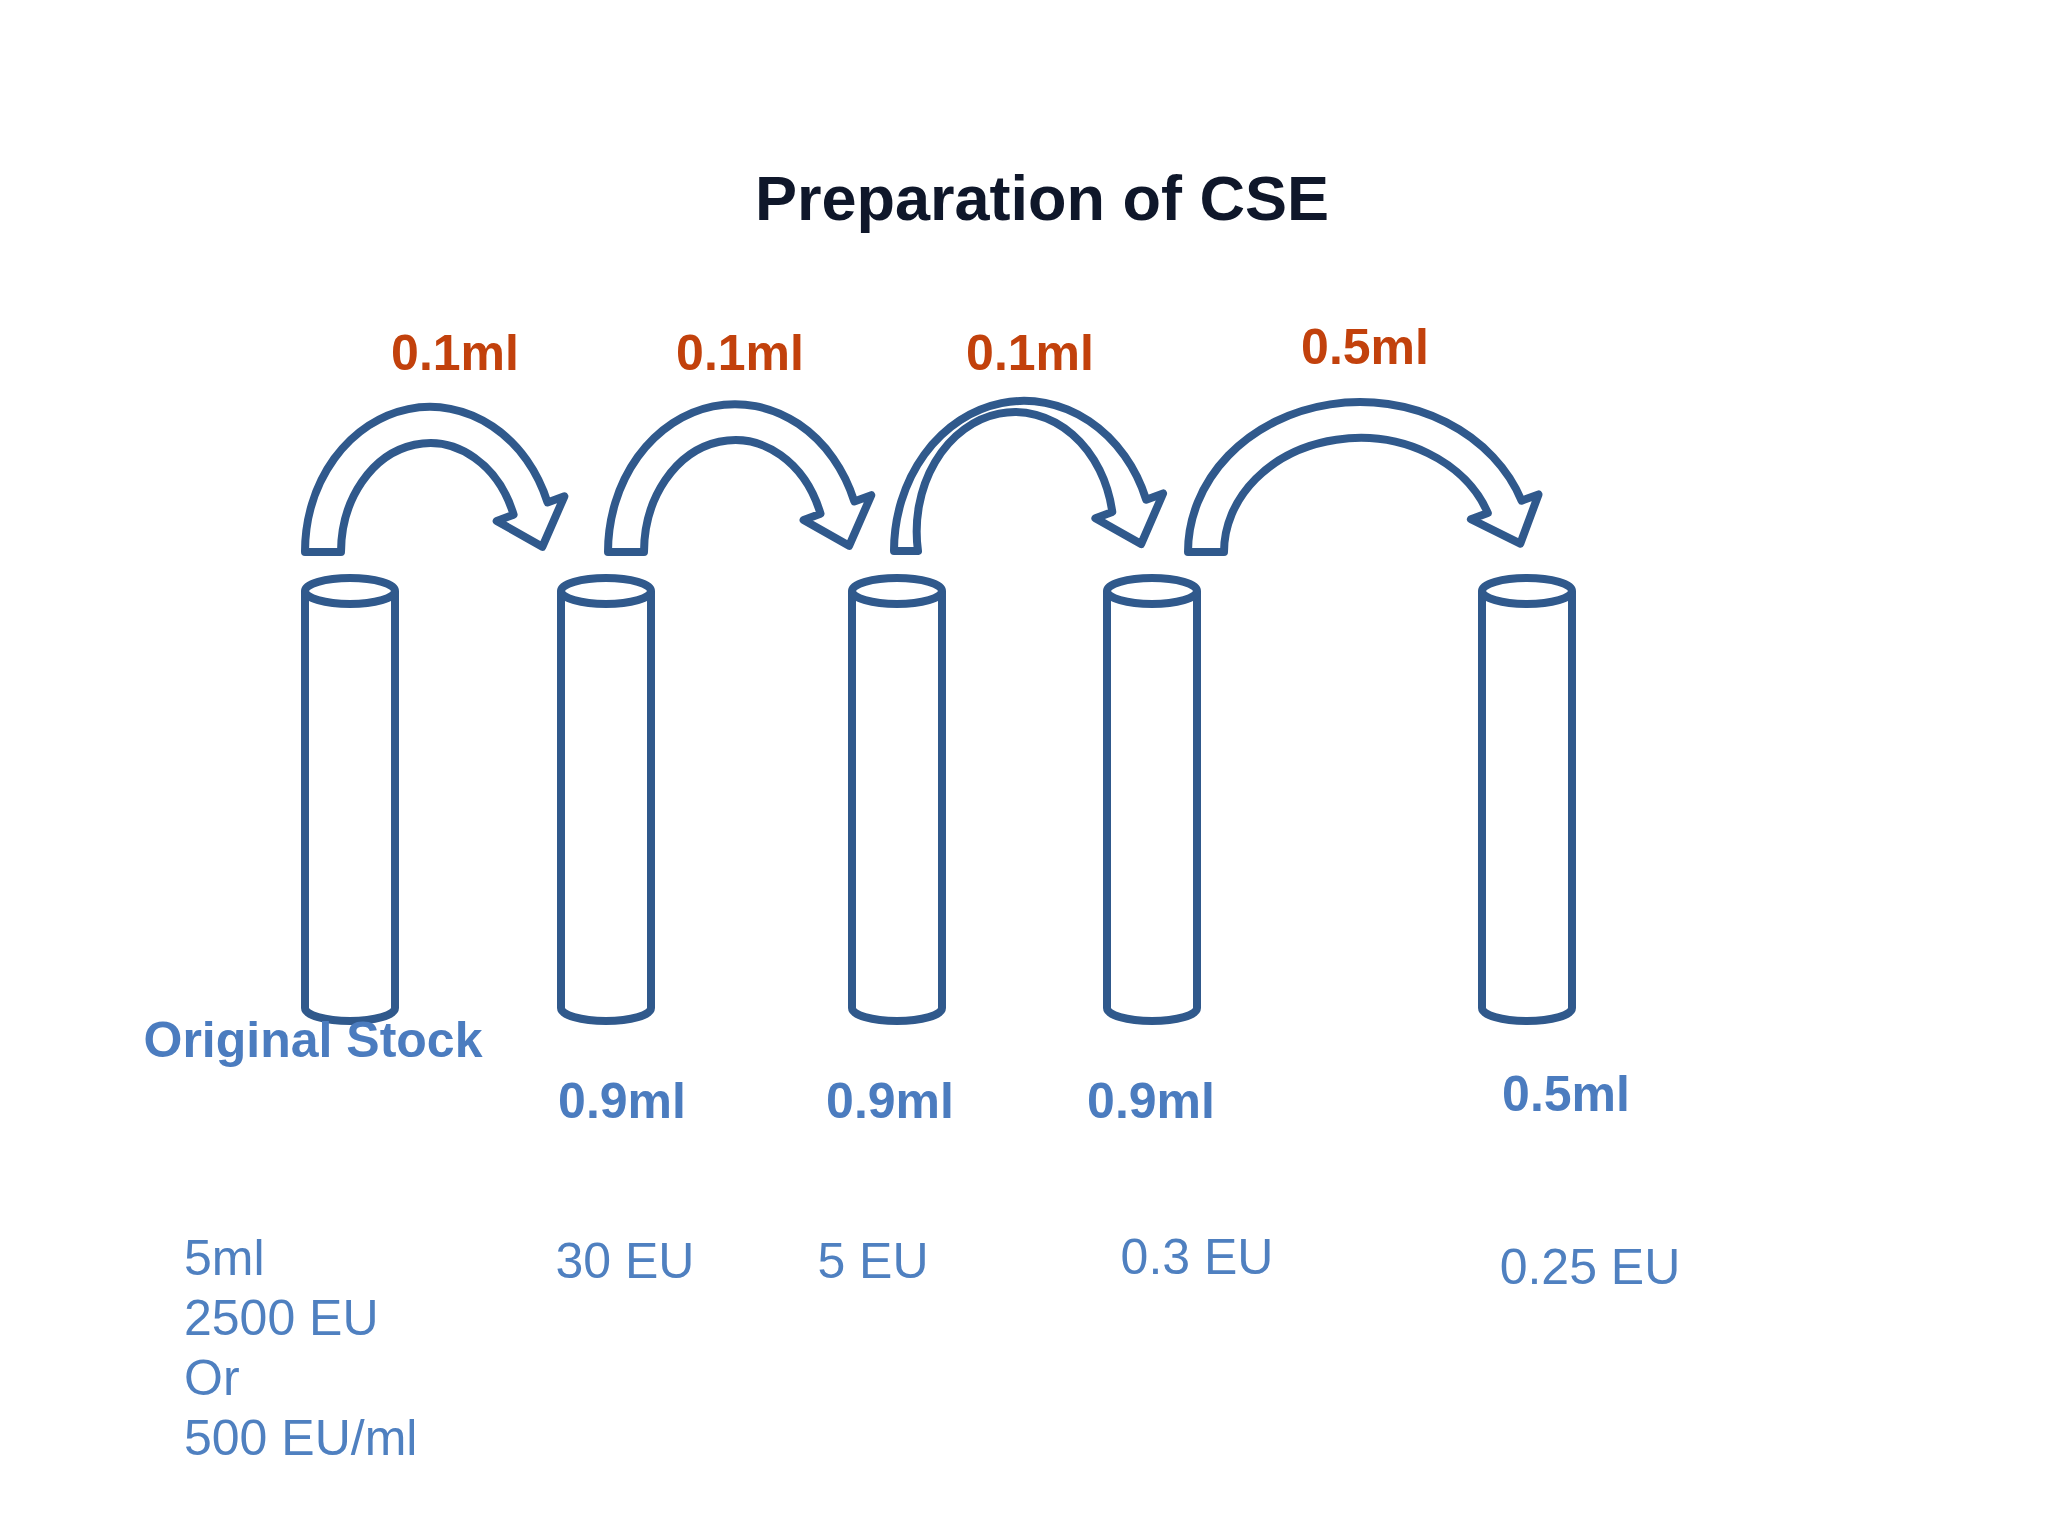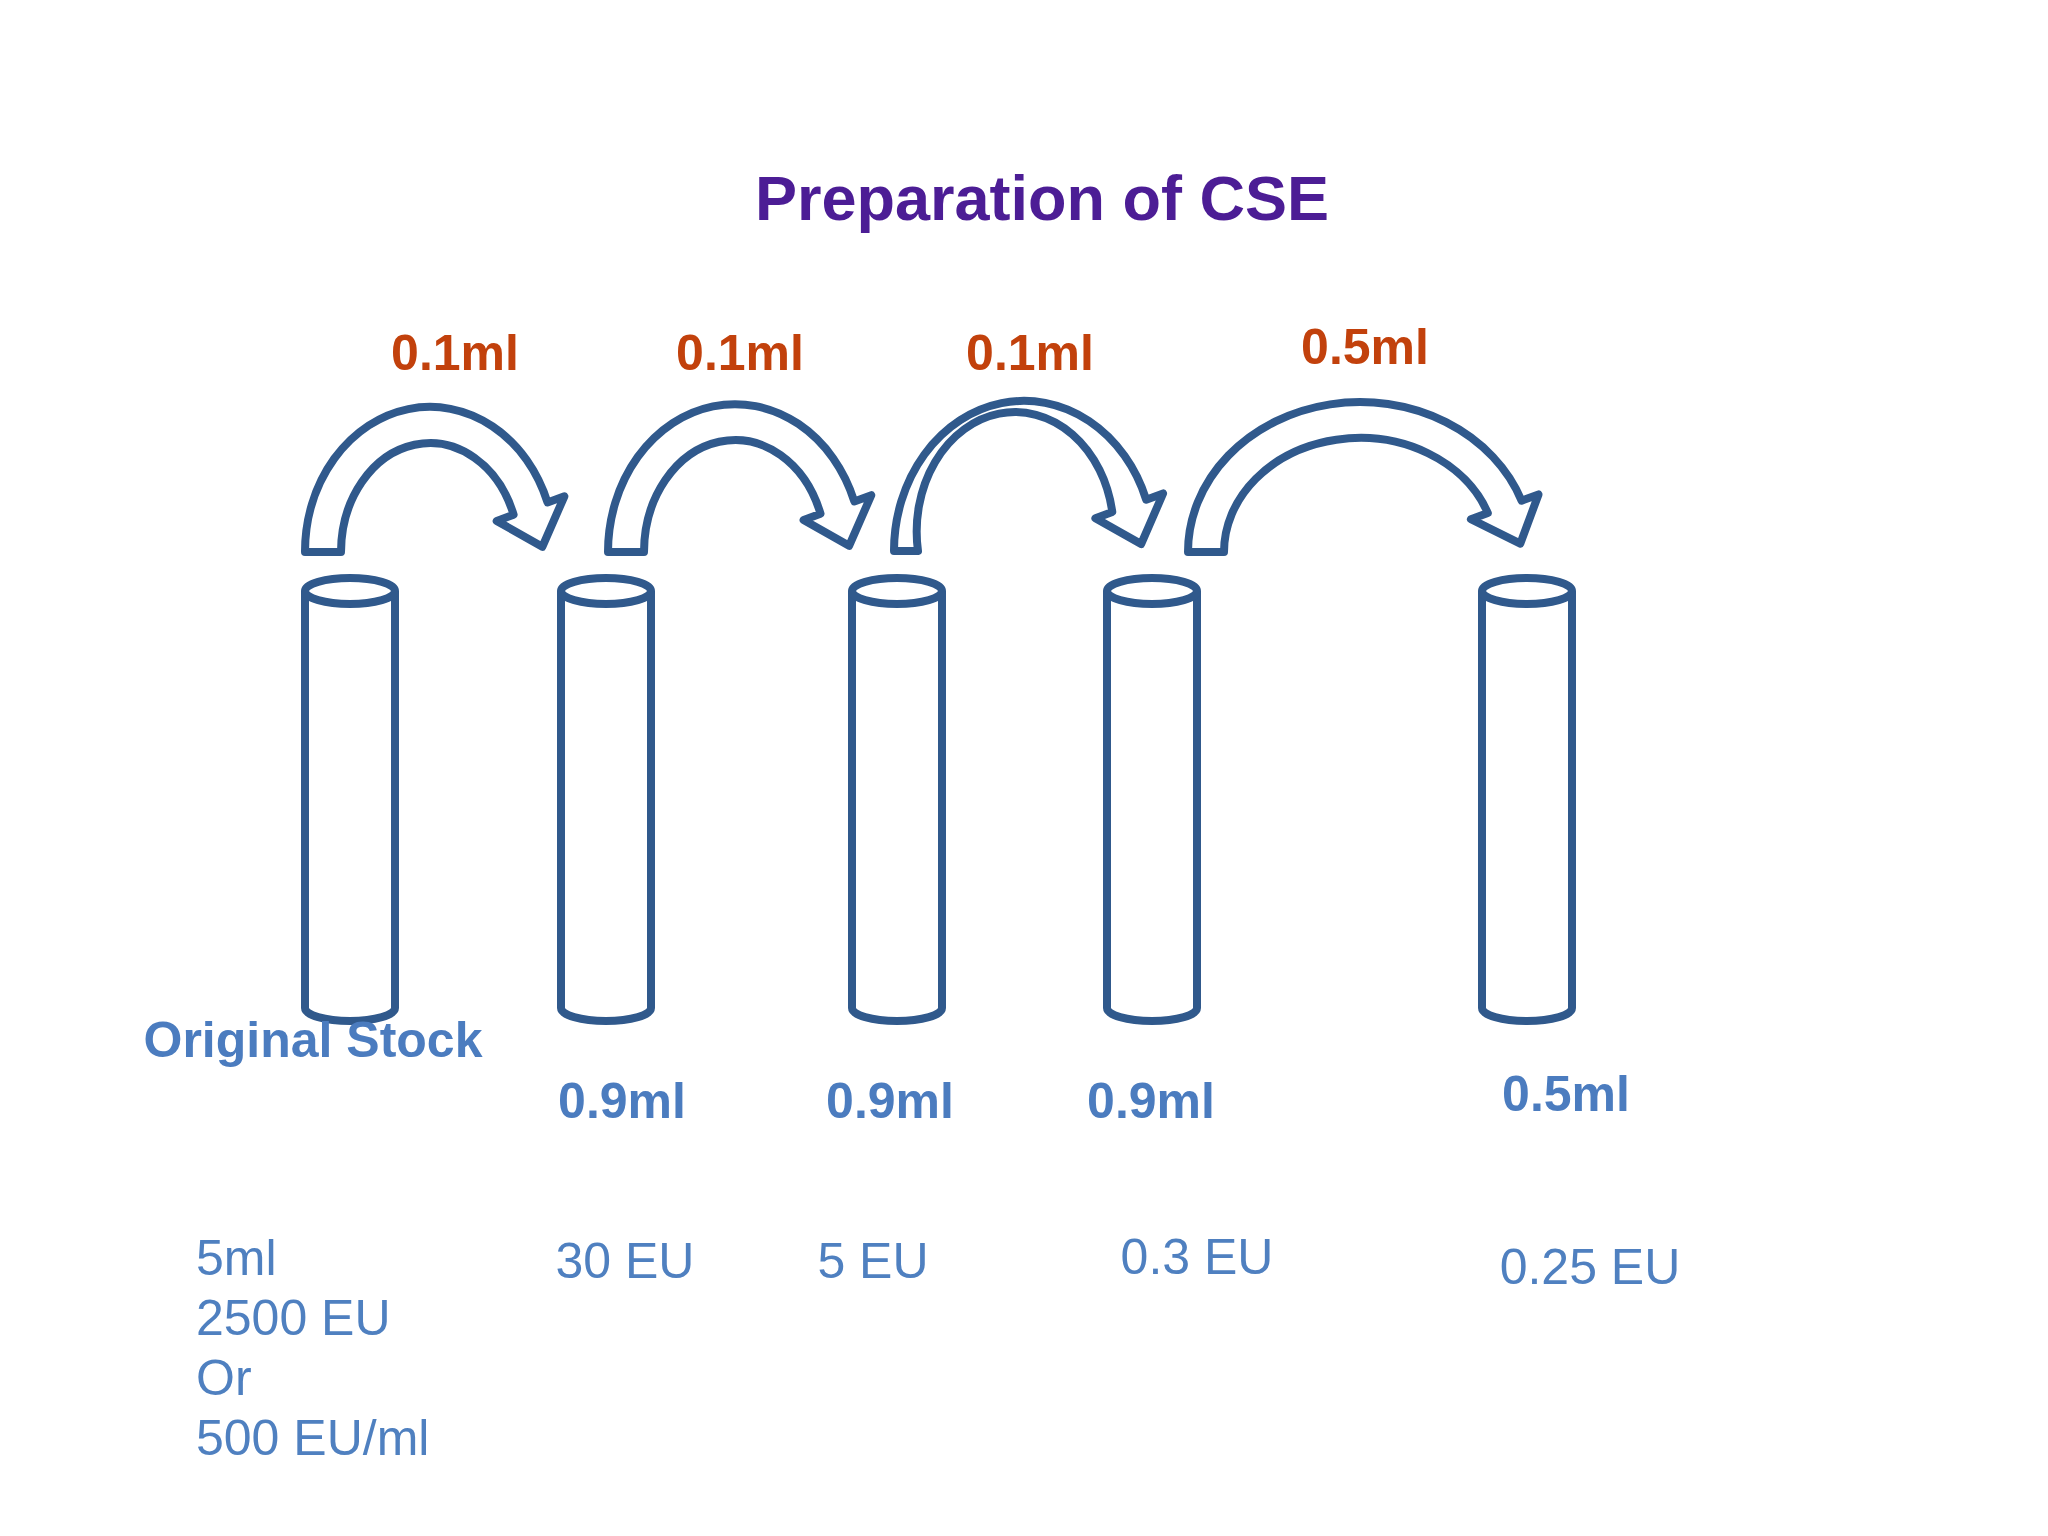--- a/index.html
+++ b/index.html
@@ -14,21 +14,21 @@
     width: 2048px; height: 1536px;
     background: #ffffff;
   }
   .stage svg { position: absolute; left: 0; top: 0; }
 
   .title {
     position: absolute;
     top: 162px; left: 1042px;
     transform: translateX(-50%);
     font-size: 63px; font-weight: bold;
-    color: #4c1d95;
+    color: #0f172a;
     white-space: nowrap;
     letter-spacing: 0px;
   }
   .transfer-label {
     position: absolute;
     transform: translateX(-50%);
     font-size: 50px; font-weight: bold;
     color: #c2410c;
     white-space: nowrap;
   }
@@ -41,21 +41,21 @@
   }
   .conc-label {
     position: absolute;
     transform: translateX(-50%);
     font-size: 50px; font-weight: normal;
     color: #4F80C0;
     white-space: nowrap;
   }
   .stock-desc {
     position: absolute;
-    left: 196px; top: 1228px;
+    left: 184px; top: 1228px;
     font-size: 50px; font-weight: normal;
     color: #4F80C0;
     line-height: 60px;
     white-space: nowrap;
   }
   .shape { fill: #ffffff; stroke: #30598C; stroke-width: 8; }
   .shape-join { stroke-linejoin: round; }
 </style>
 </head>
 <body>

